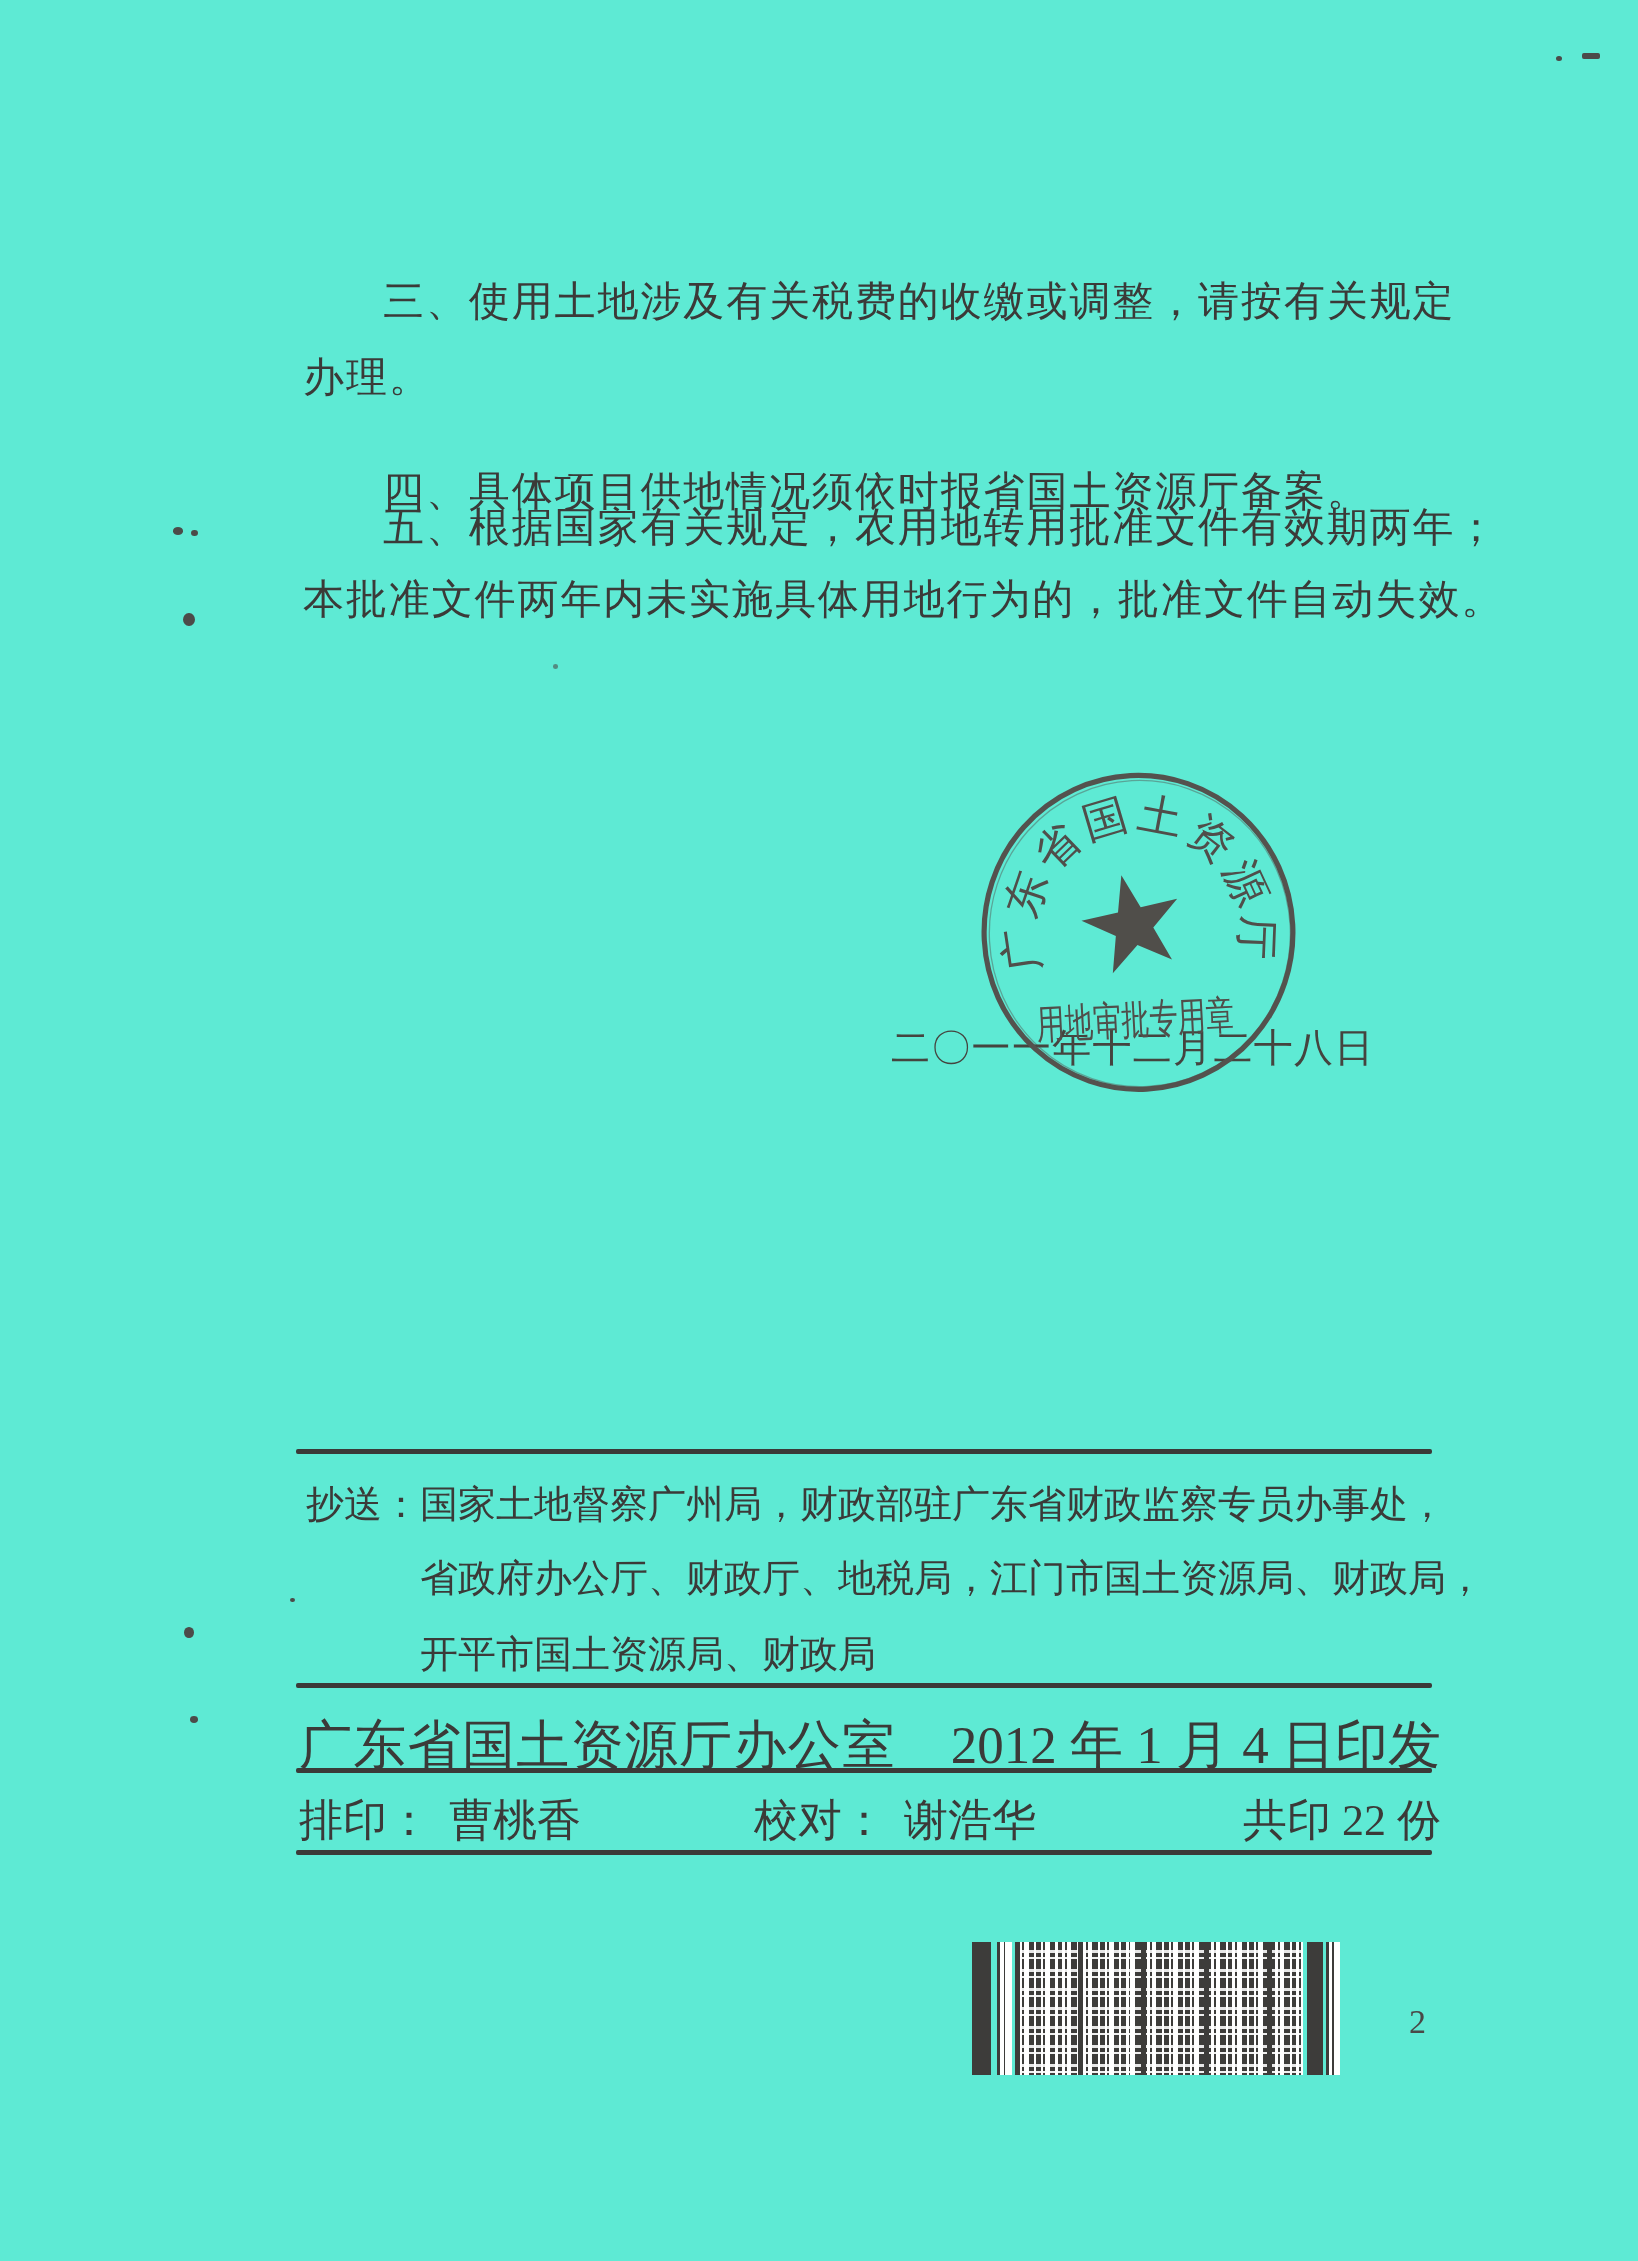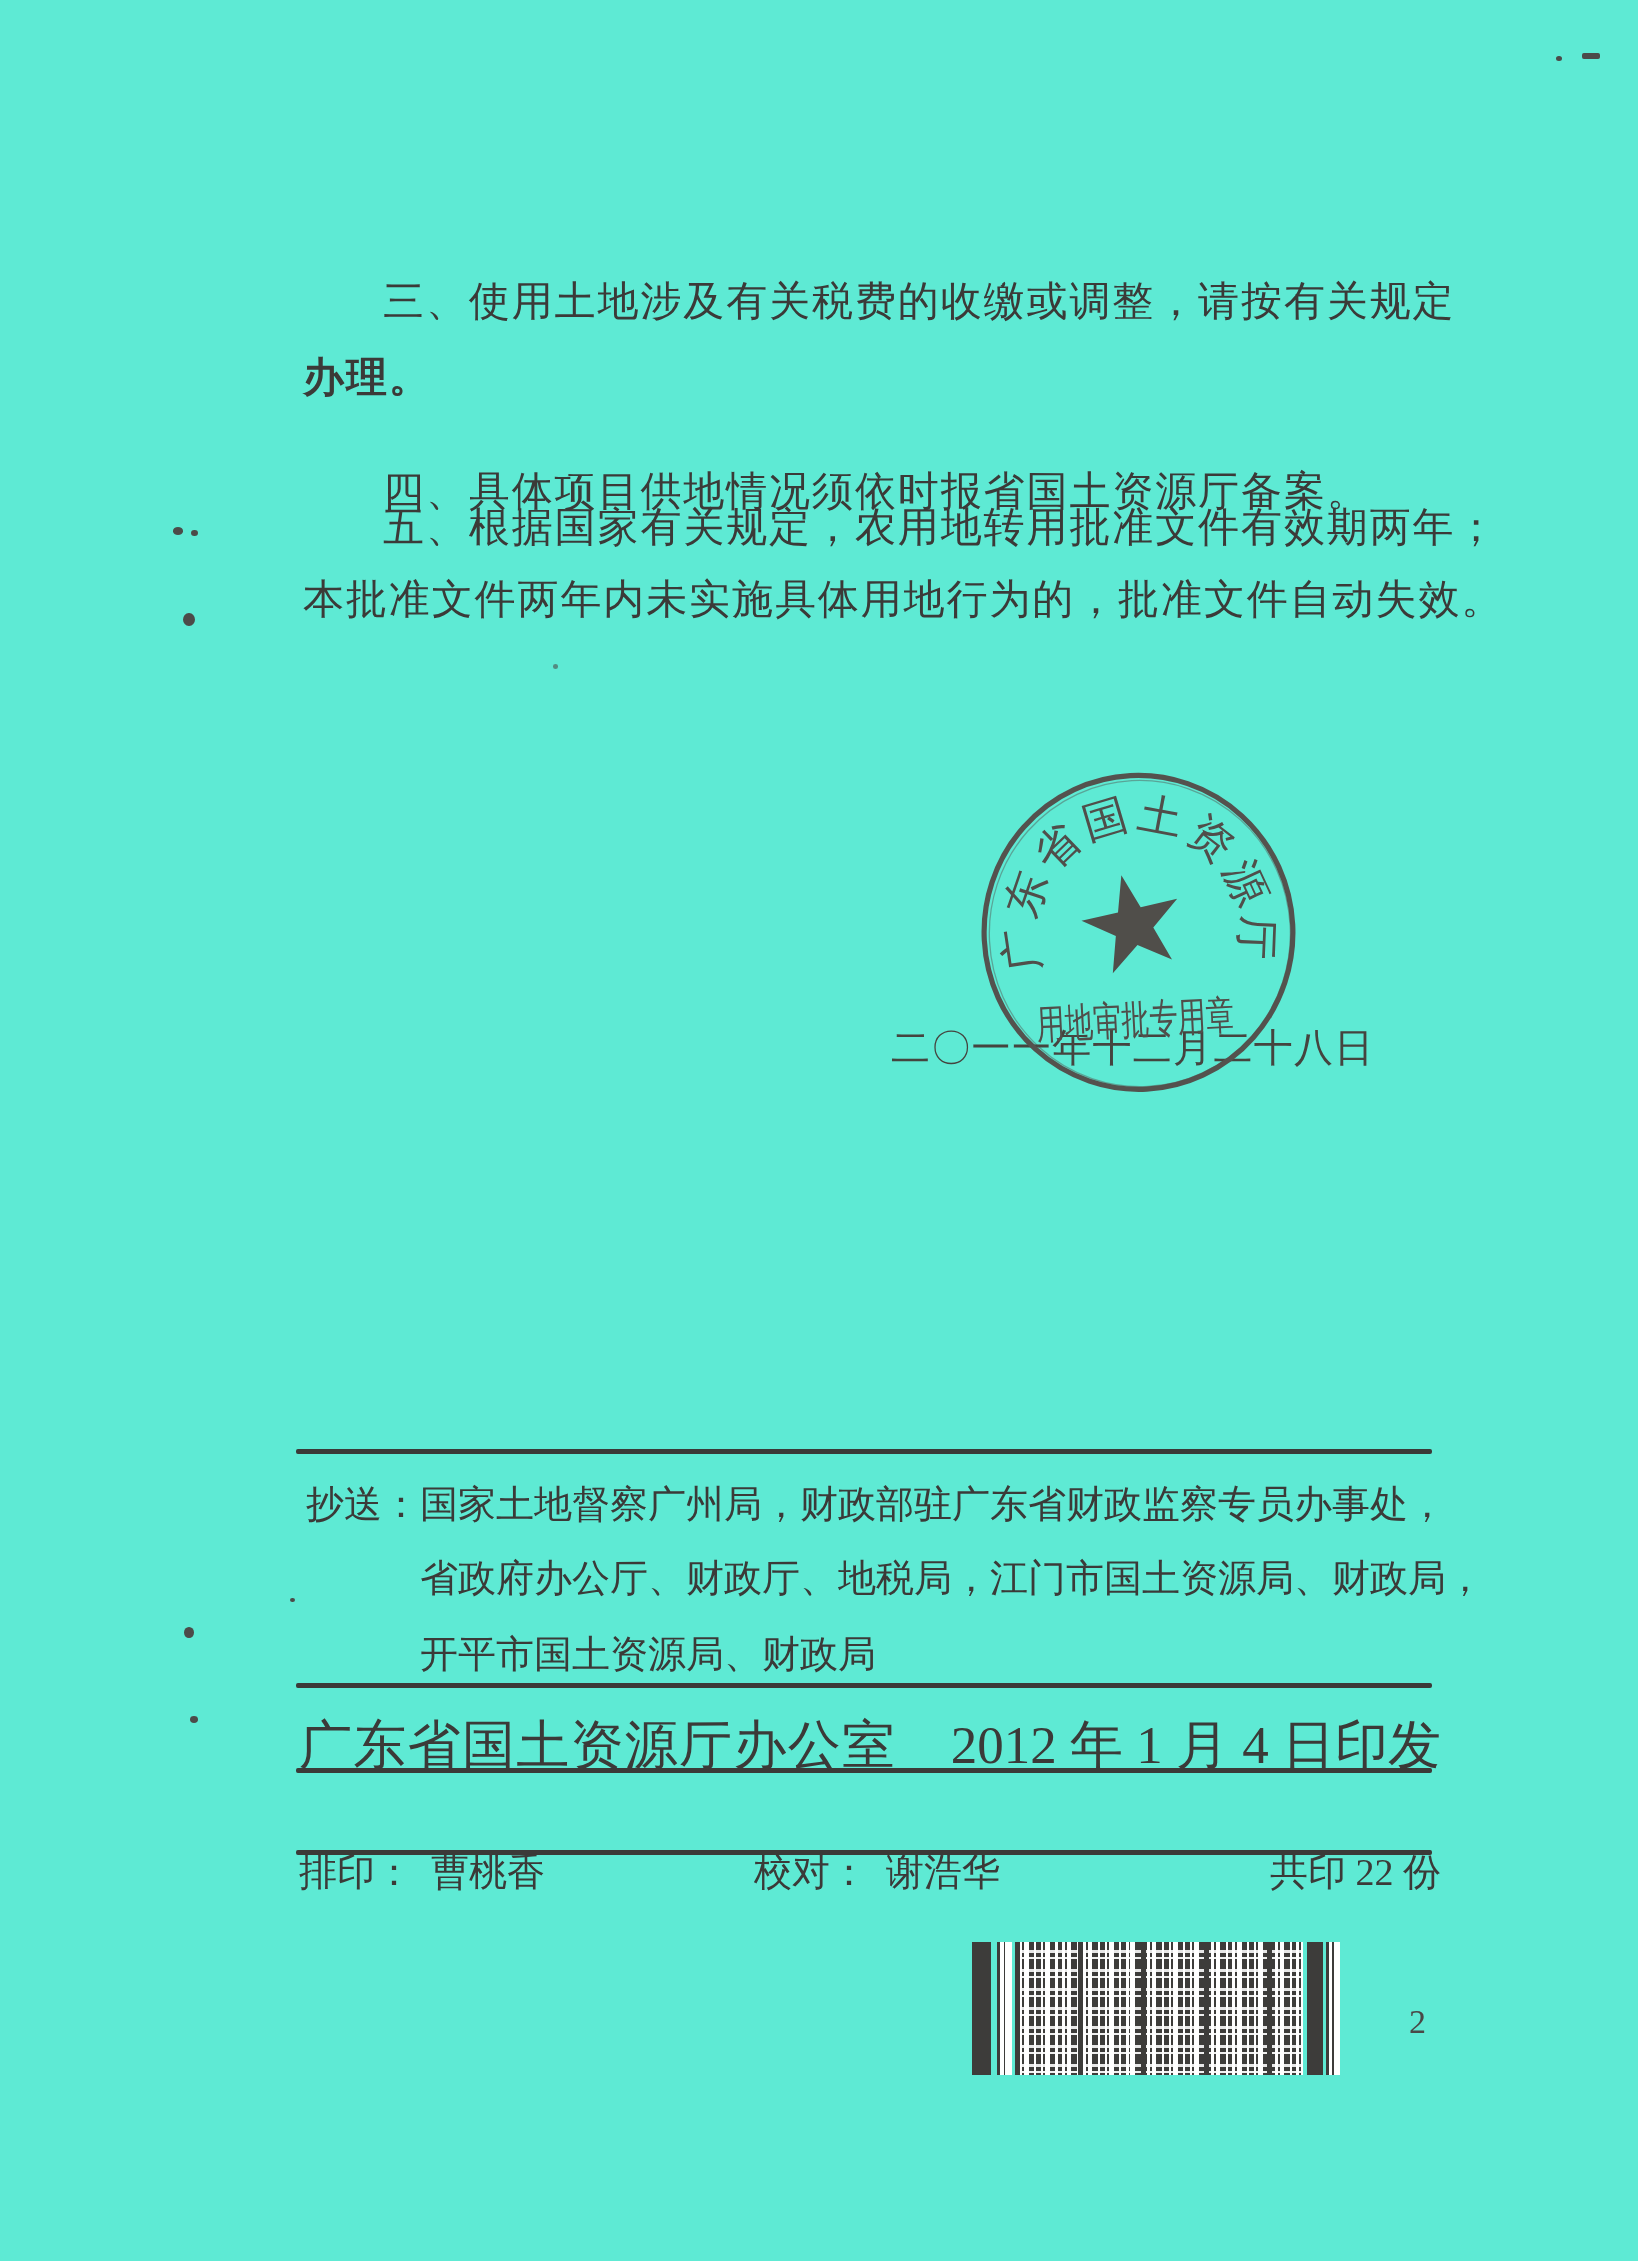--- a/index.html
+++ b/index.html
@@ -7,21 +7,21 @@
     position:relative;
     width:1638px;height:2261px;
     background:#5eead4;
     overflow:hidden;
     font-family:"Liberation Serif","DejaVu Serif",serif;
     color:#3a3938;
   }
   .txt{position:absolute;white-space:nowrap;line-height:1.1;}
   .body-line{font-size:41px;letter-spacing:1.9px;color:#3b3a38;}
   .l1{left:383px;top:279px;}
-  .l2{left:303px;top:355px;font-weight:bold;}
+  .l2{left:303px;top:355px;}
   .l3{left:383px;top:429px;margin-top:40px;}
   .l4{left:383px;top:505px;}
   .l5{left:303px;top:577px;}
 
   
   .stamp{position:absolute;left:977px;top:768px;width:323px;height:330px;}
   .date-line{left:891px;top:1027px;font-size:39px;letter-spacing:1.3px;color:#45443f;}
 
   
   .cc{font-size:38px;color:#3b3a38;}
@@ -32,21 +32,21 @@
 
   .rule{position:absolute;left:296px;width:1136px;height:4.5px;background:#3b3a38;border-radius:1.9px;}
   .ruleA{top:1449px;}
   .ruleB{top:1683px;}
   .ruleC{top:1768px;}
   .ruleD{top:1850px;}
 
   .imprint{font-size:53px;color:#3b3a38;}
   .office{left:299px;top:1716px;letter-spacing:1.3px;}
   .pdate{right:197px;top:1716px;}
-  .cred{font-size:38px;color:#3b3a38;top:1852px;}
+  .cred{font-size:44px;color:#3b3a38;top:1797px;}
   .typeset{left:299px;}
   .proof{left:754px;}
   .copies{right:197px;margin-left:28px;}
   .cred .name{margin-left:18px;}
 
   
   .barcode{position:absolute;left:972px;top:1942px;width:368px;height:133px;}
   .bc{position:absolute;top:0;bottom:0;}
   .bc-start{left:0;width:19.4px;background:#3d3c3a;}
   .bc-thinL{left:24.6px;width:15.5px;background:repeating-linear-gradient(90deg,#3d3c3a 0 2.6px,#ffffff 2.6px 6.5px,#3d3c3a 6.5px 8.4px,#ffffff 8.4px 15.5px);}

